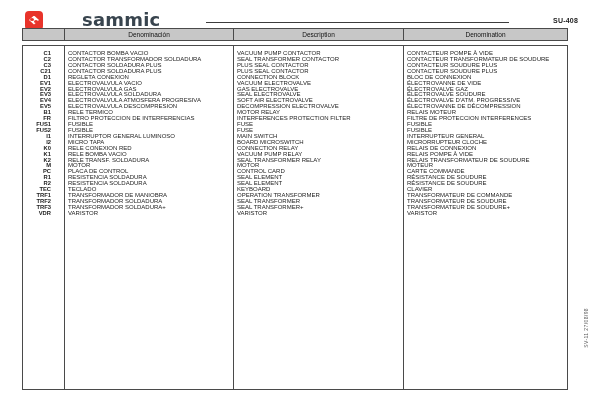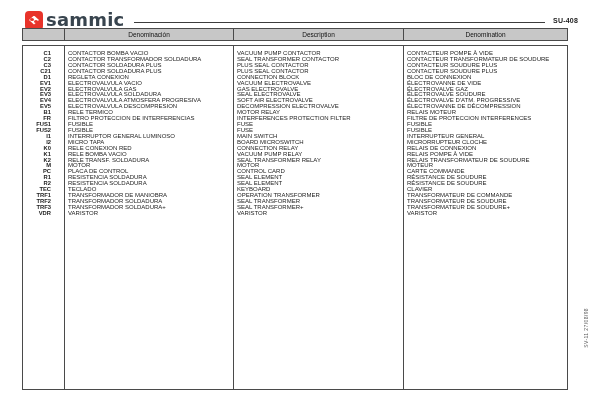--- a/index.html
+++ b/index.html
@@ -7,21 +7,21 @@
     width:600px; height:418px;
     background:#ffffff;
     font-family:"Liberation Sans", sans-serif;
     position:relative;
     overflow:hidden;
   }
 
   
   .topbar {
     position:absolute; left:25px; top:7px; right:22px; height:26px;
-    display:flex; align-items:center;
+    display:flex; align-items:center;gap:36px;
   }
   .logo-icon {
     width:18px; height:19px; background:#e8332a; border-radius:4px;
     position:relative; flex:none;
   }
   .logo-icon .swirl {
     position:absolute; left:4px; top:5px; width:10px; height:9px;
     background:#ffffff;
     clip-path:polygon(50% 0, 100% 50%, 50% 100%, 0 50%);
   }

